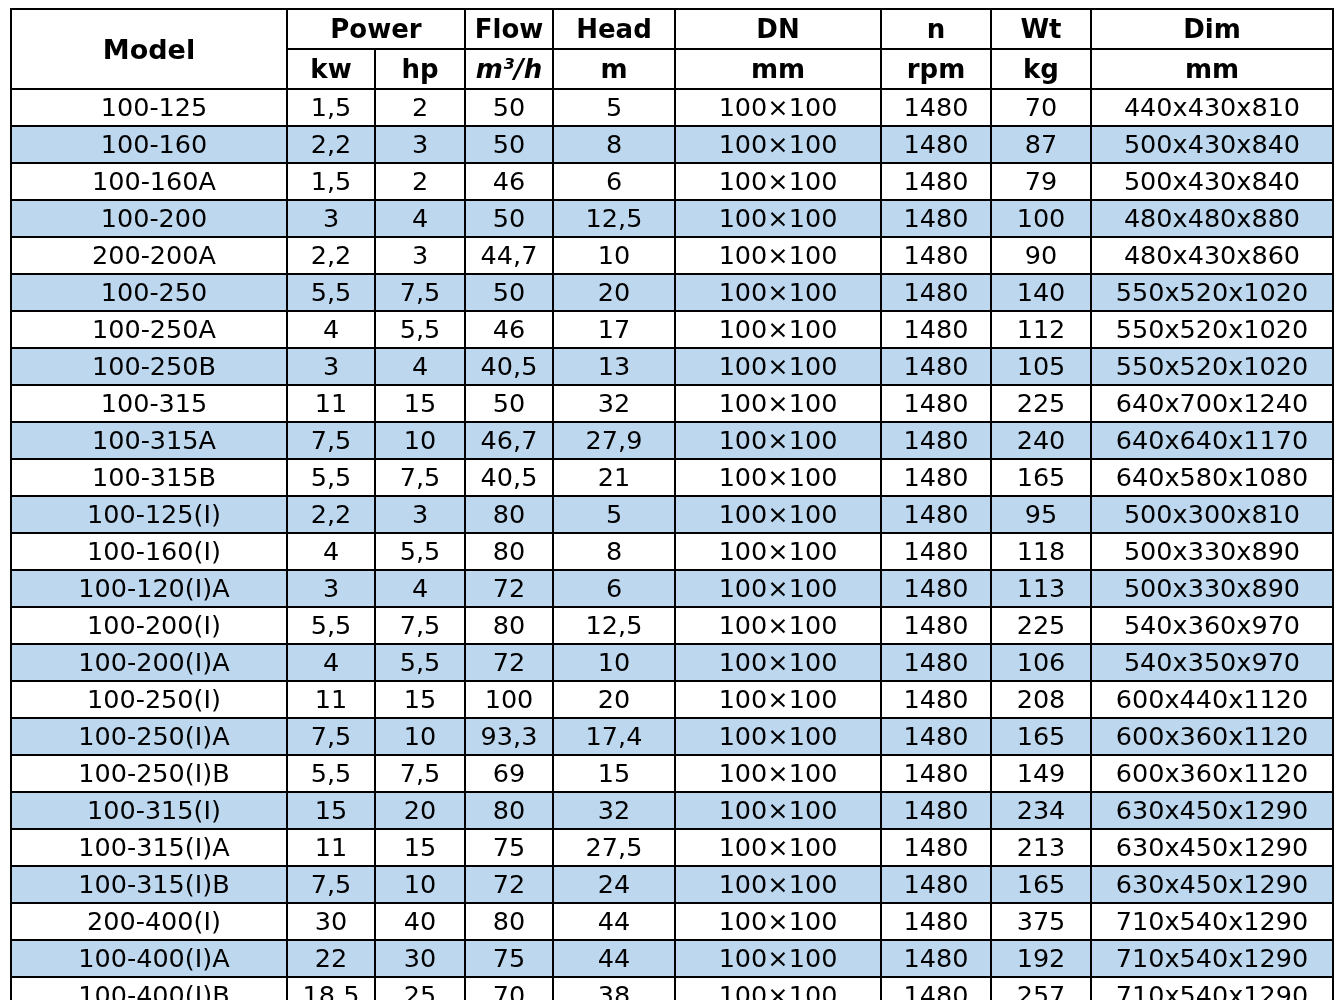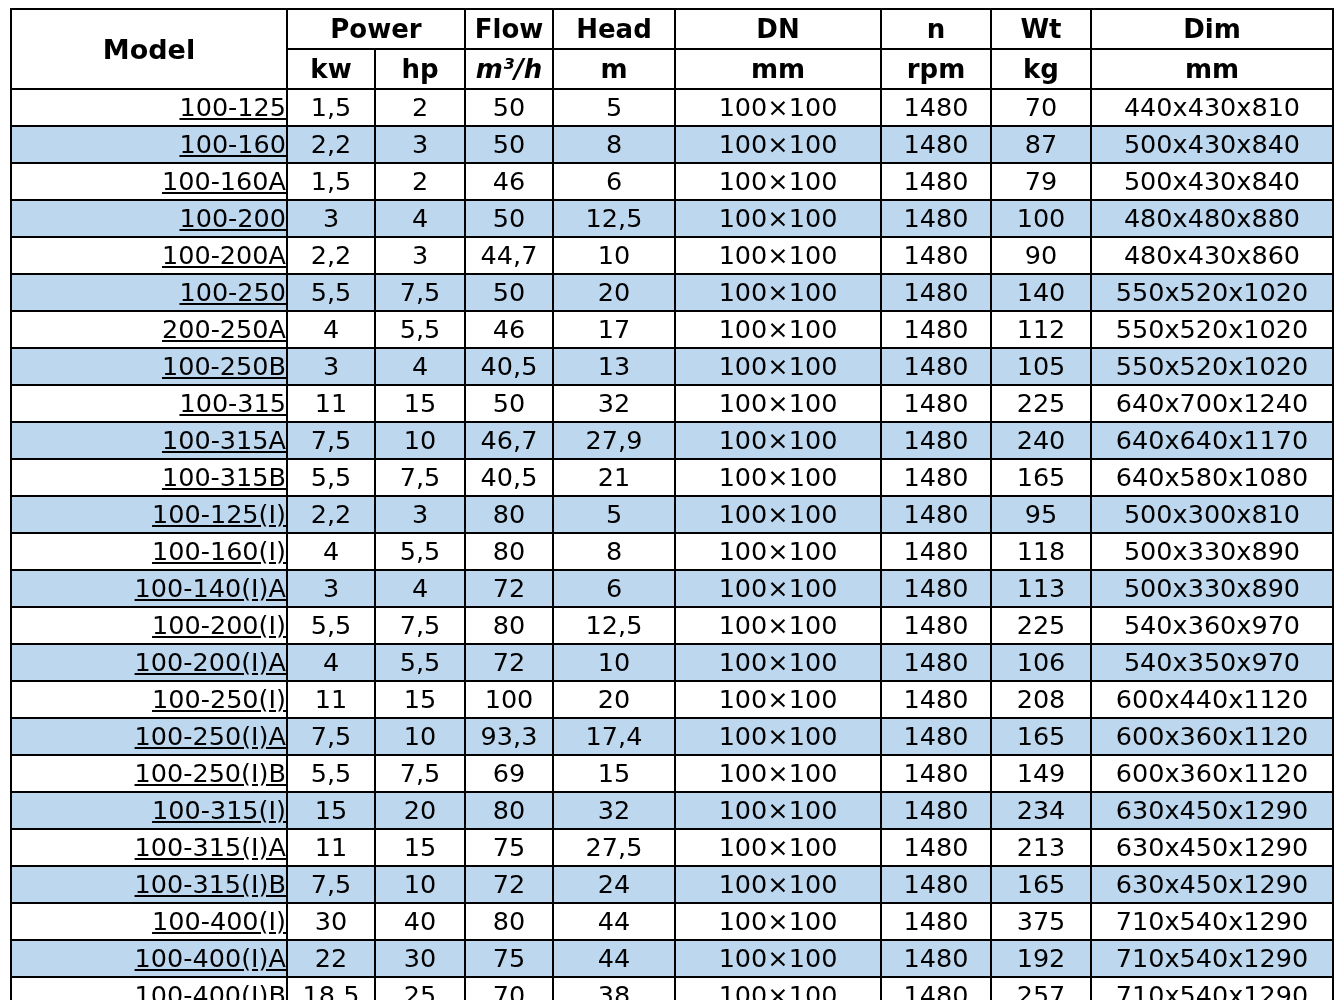--- a/index.html
+++ b/index.html
@@ -53,24 +53,23 @@
   }
   table.spec thead th.model-head {
     font-size: 27px;
   }
   table.spec tbody td {
     height: 35px;
     font-size: 25.5px;
     font-weight: normal;
   }
   table.spec tbody td.model-cell {
-    text-align: right;
+    text-align: center;
     padding-left: 10px;
     letter-spacing: 0px;
-    text-decoration: underline;
   }
   tr.alt td {
     background: #bdd7ee;
   }
   tr.plain td {
     background: #ffffff;
   }
   .sup-unit {
     font-size: 25px;
     font-style: italic;
@@ -153,21 +152,21 @@
           <td>3</td>
           <td>4</td>
           <td>50</td>
           <td>12,5</td>
           <td>100×100</td>
           <td>1480</td>
           <td>100</td>
           <td>480x480x880</td>
         </tr>
         <tr class="plain">
-          <td class="model-cell">100-200A</td>
+          <td class="model-cell">200-200A</td>
           <td>2,2</td>
           <td>3</td>
           <td>44,7</td>
           <td>10</td>
           <td>100×100</td>
           <td>1480</td>
           <td>90</td>
           <td>480x430x860</td>
         </tr>
         <tr class="alt">
@@ -175,21 +174,21 @@
           <td>5,5</td>
           <td>7,5</td>
           <td>50</td>
           <td>20</td>
           <td>100×100</td>
           <td>1480</td>
           <td>140</td>
           <td>550x520x1020</td>
         </tr>
         <tr class="plain">
-          <td class="model-cell">200-250A</td>
+          <td class="model-cell">100-250A</td>
           <td>4</td>
           <td>5,5</td>
           <td>46</td>
           <td>17</td>
           <td>100×100</td>
           <td>1480</td>
           <td>112</td>
           <td>550x520x1020</td>
         </tr>
         <tr class="alt">
@@ -252,21 +251,21 @@
           <td>4</td>
           <td>5,5</td>
           <td>80</td>
           <td>8</td>
           <td>100×100</td>
           <td>1480</td>
           <td>118</td>
           <td>500x330x890</td>
         </tr>
         <tr class="alt">
-          <td class="model-cell">100-140(I)A</td>
+          <td class="model-cell">100-120(I)A</td>
           <td>3</td>
           <td>4</td>
           <td>72</td>
           <td>6</td>
           <td>100×100</td>
           <td>1480</td>
           <td>113</td>
           <td>500x330x890</td>
         </tr>
         <tr class="plain">
@@ -351,21 +350,21 @@
           <td>7,5</td>
           <td>10</td>
           <td>72</td>
           <td>24</td>
           <td>100×100</td>
           <td>1480</td>
           <td>165</td>
           <td>630x450x1290</td>
         </tr>
         <tr class="plain">
-          <td class="model-cell">100-400(I)</td>
+          <td class="model-cell">200-400(I)</td>
           <td>30</td>
           <td>40</td>
           <td>80</td>
           <td>44</td>
           <td>100×100</td>
           <td>1480</td>
           <td>375</td>
           <td>710x540x1290</td>
         </tr>
         <tr class="alt">

